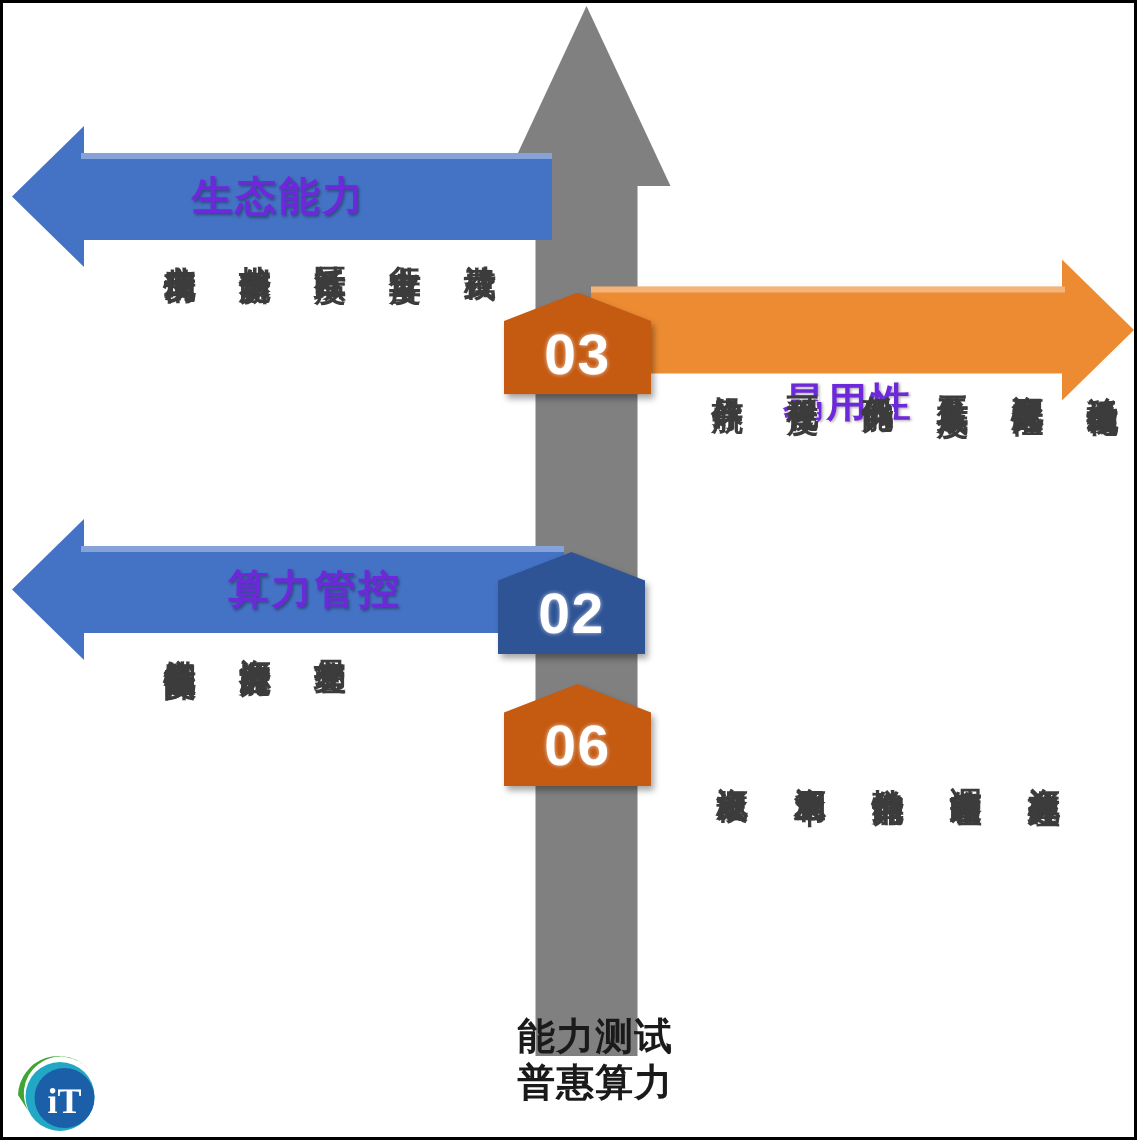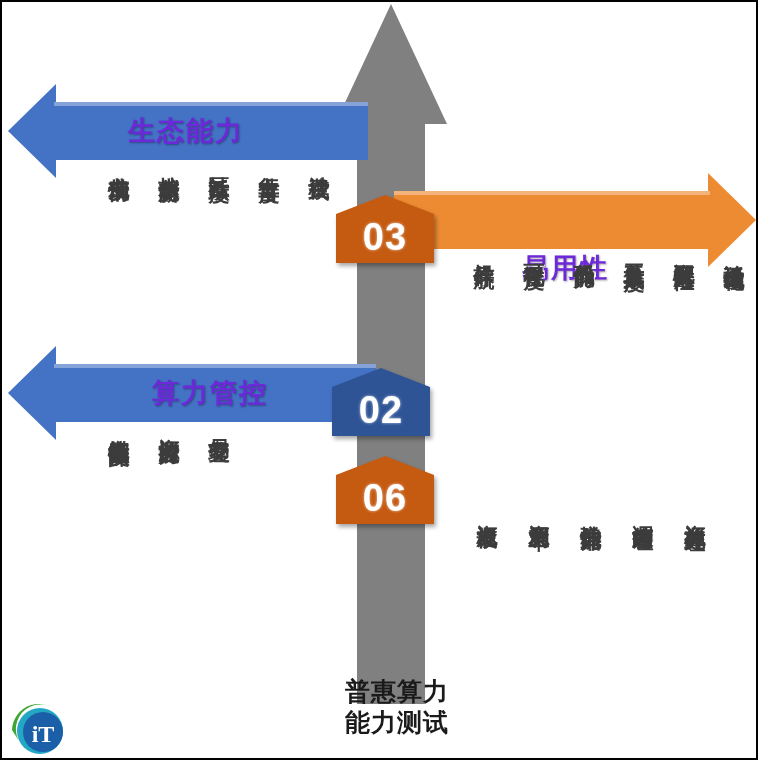--- a/index.html
+++ b/index.html
@@ -243,22 +243,22 @@
   </div>
   <div class="cols" style="left:444px; top:506px; width:260px;">
     <div class="vcol" style="width:52px;">资源规模</div>
     <div class="vcol" style="width:52px;">资源利用率</div>
     <div class="vcol" style="width:52px;">弹性伸缩能力</div>
     <div class="vcol" style="width:52px;">调度策略管理</div>
     <div class="vcol" style="width:52px;">资源碎片化处理</div>
   </div>
 
   <div class="caption">
+    <div>能力测试</div>
     <div>普惠算力</div>
-    <div>能力测试</div>
   </div>
 
   <svg class="logo" viewBox="0 0 62 58">
     <path d="M4 30 A27 27 0 0 1 52 14 A23 23 0 0 0 13 44 Z" fill="#3FA535"></path>
     <circle cx="32" cy="31" r="23" fill="#22A8C4"></circle>
     <circle cx="35" cy="32" r="20" fill="#1B5FA8"></circle>
     <text x="35" y="42" text-anchor="middle" font-size="24" font-weight="bold" fill="#ffffff" font-family="'Liberation Serif', serif">iT</text>
   </svg>
 
 </div>

